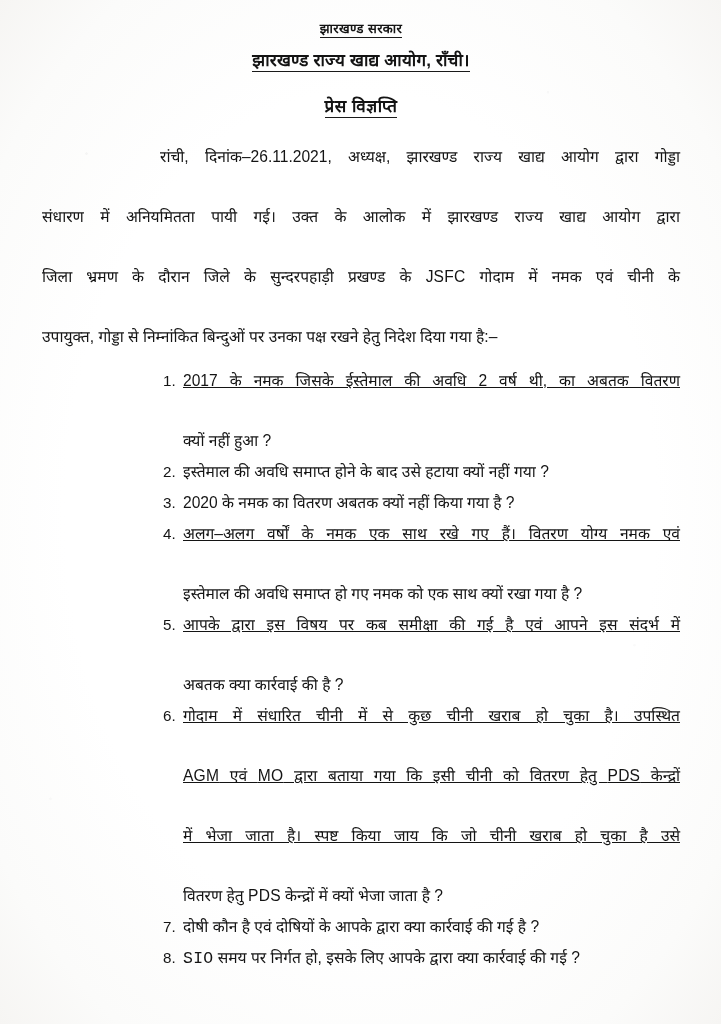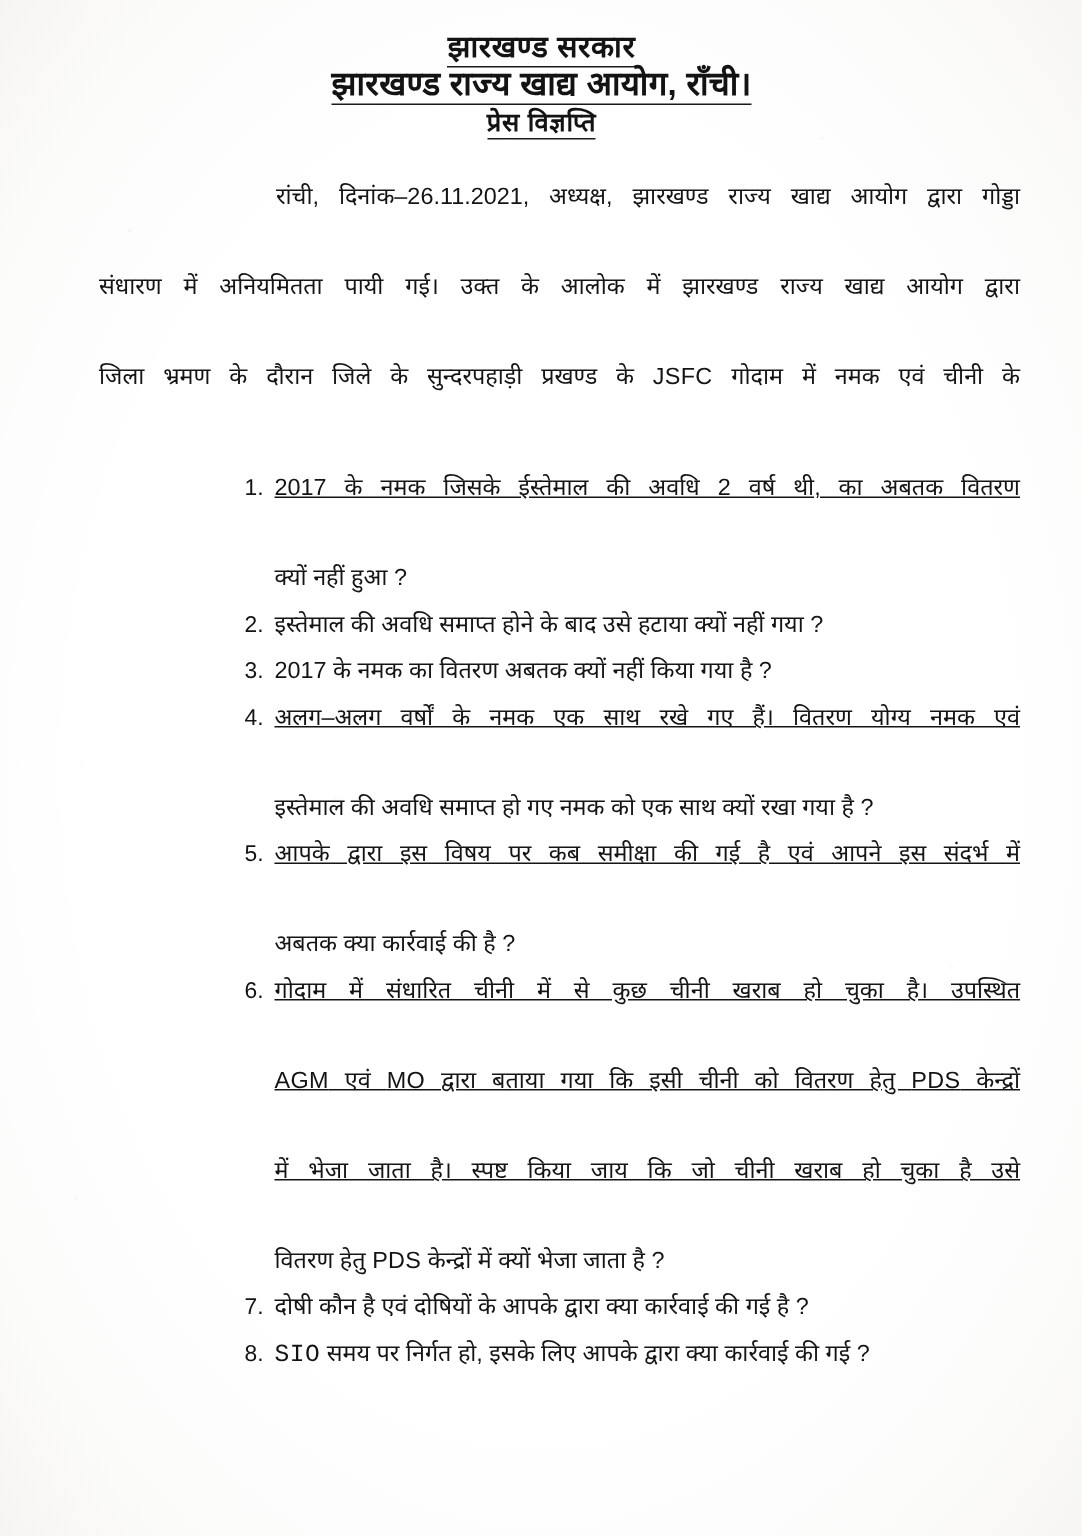--- a/index.html
+++ b/index.html
@@ -47,36 +47,36 @@
   }
   .head-line {
     display: block;
     line-height: 1.0;
   }
   .head-line .ul {
     display: inline-block;
     border-bottom: 1.4px solid #1a1a1a;
     padding-bottom: 2px;
   }
-  .head-1 { font-size: 20px; letter-spacing: 0.4px; font-weight: 600; }
-  .head-2 { font-size: 22px; font-weight: 700; letter-spacing: 0.2px; margin-bottom: 3px; }
+  .head-1 { font-size: 13px; letter-spacing: 0.4px; margin-bottom: 14px; font-weight: 600; }
+  .head-2 { font-size: 17px; font-weight: 700; letter-spacing: 0.2px; margin-bottom: 26px; }
   .head-3 { font-size: 17px; font-weight: 600; letter-spacing: 0.5px; }
 
   
   .body-para {
     font-size: 15.6px;
     line-height: 30px;
     text-align: justify;
     text-justify: inter-word;
     color: #141414;
   }
   .lead-para { margin-top: 24px; }
   .lead-para .first-indent { display: inline-block; width: 118px; }
   
-  .body-para .lb { display: block; margin-left: 24px; }
+  .body-para .lb { display: block; }
   .body-para .lb.stretch {
     display: block;
     text-align: justify;
   }
   .body-para .lb.stretch::after {
     content: "";
     display: inline-block;
     width: 100%;
   }
 
@@ -135,38 +135,39 @@
       </div>
       <div class="head-line head-3">
         <span class="ul">प्रेस विज्ञप्ति</span>
       </div>
     </div>
 
     <div class="body-para lead-para">
       <span class="lb stretch"><span class="first-indent"></span><span>रांची, दिनांक–26.11.2021, अध्यक्ष, झारखण्ड राज्य खाद्य आयोग द्वारा गोड्डा</span></span>
       <span class="lb stretch">संधारण में अनियमितता पायी गई। उक्त के आलोक में झारखण्ड राज्य खाद्य आयोग द्वारा</span>
       <span class="lb stretch">जिला भ्रमण के दौरान जिले के सुन्दरपहाड़ी प्रखण्ड के <span class="acr-sans">JSFC</span> गोदाम में नमक एवं चीनी के</span>
+      <span class="lb">उपायुक्त, गोड्डा से निम्नांकित बिन्दुओं पर उनका पक्ष रखने हेतु निदेश दिया गया है:–</span>
     </div>
 
     <ol class="points">
 
       <li>
         <span class="num num-lat">1.</span>
         <span class="ltxt stretch">2017 के नमक जिसके ईस्तेमाल की अवधि 2 वर्ष थी, का अबतक वितरण</span>
         <span class="ltxt">क्यों नहीं हुआ ?</span>
       </li>
 
       <li>
         <span class="num num-lat">2.</span>
         <span class="ltxt">इस्तेमाल की अवधि समाप्त होने के बाद उसे हटाया क्यों नहीं गया ?</span>
       </li>
 
       <li>
         <span class="num num-lat">3.</span>
-        <span class="ltxt">2017 के नमक का वितरण अबतक क्यों नहीं किया गया है ?</span>
+        <span class="ltxt">2020 के नमक का वितरण अबतक क्यों नहीं किया गया है ?</span>
       </li>
 
       <li>
         <span class="num num-lat">4.</span>
         <span class="ltxt stretch">अलग–अलग वर्षों के नमक एक साथ रखे गए हैं। वितरण योग्य नमक एवं</span>
         <span class="ltxt">इस्तेमाल की अवधि समाप्त हो गए नमक को एक साथ क्यों रखा गया है ?</span>
       </li>
 
       <li>
         <span class="num num-lat">5.</span>

